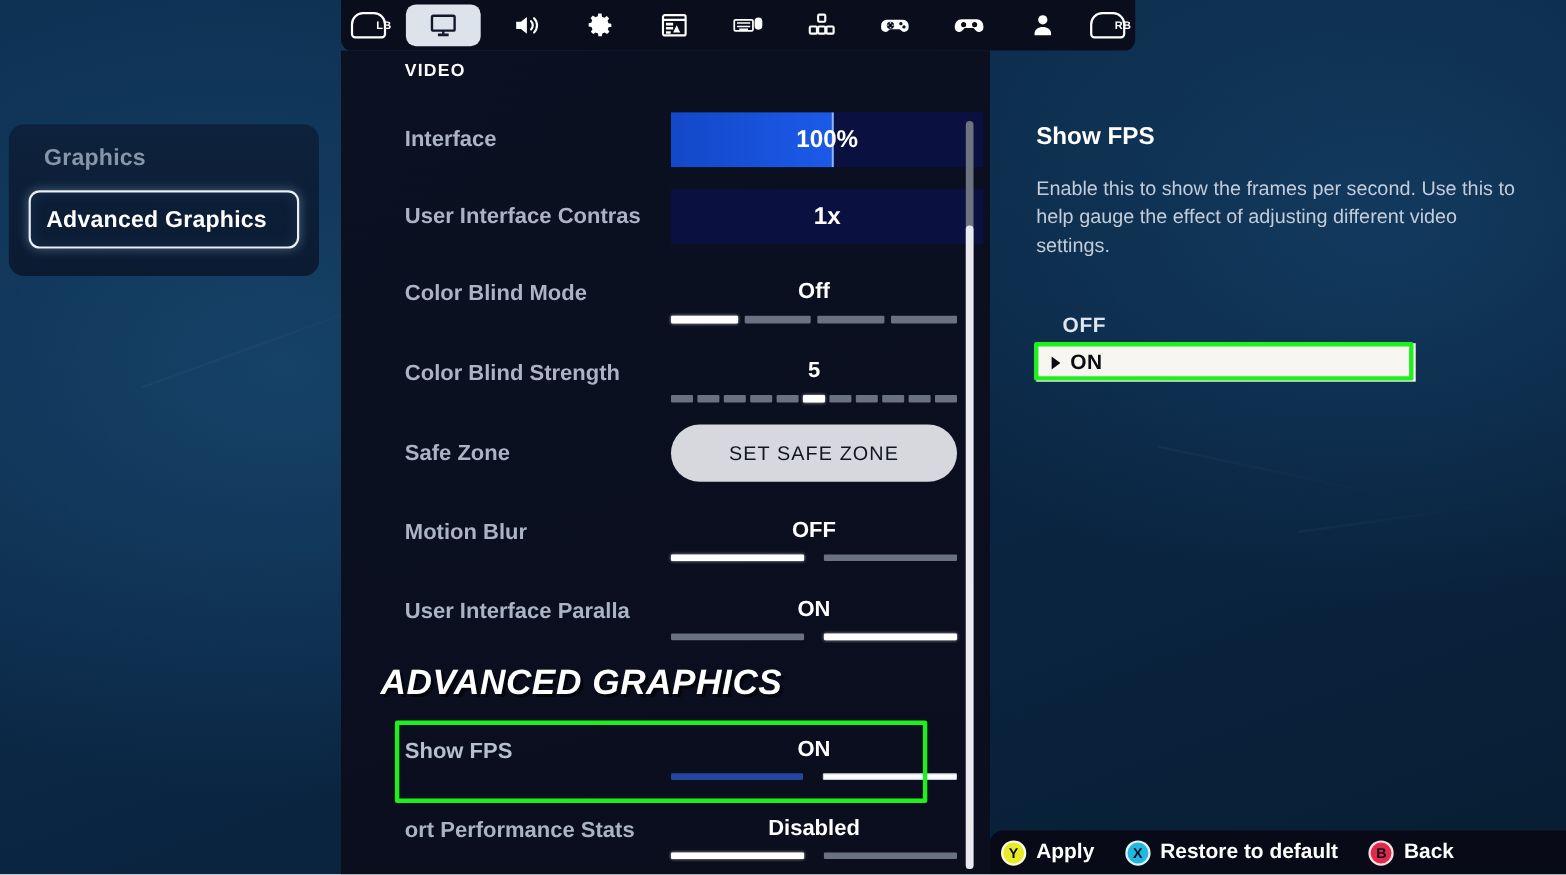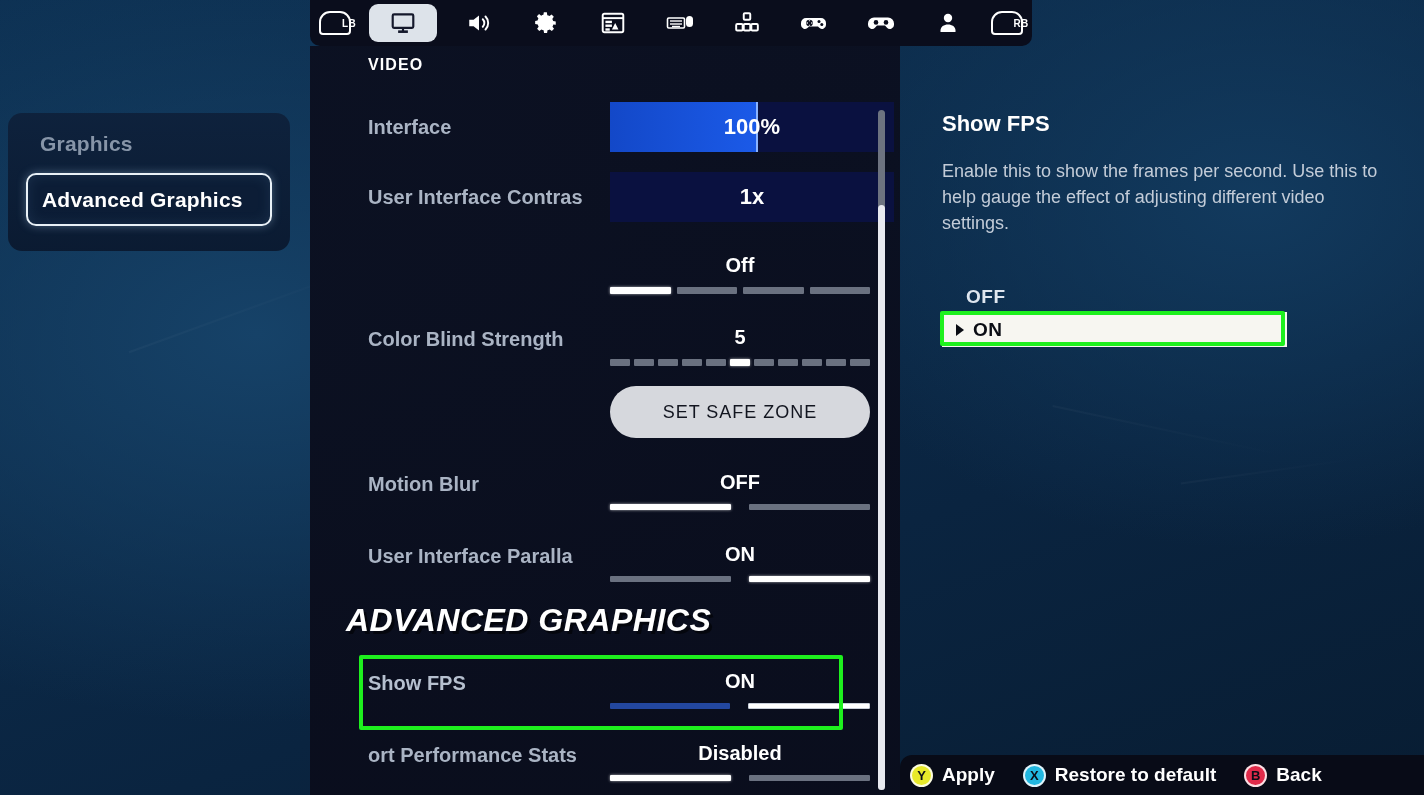--- a/index.html
+++ b/index.html
@@ -375,20 +375,21 @@
     </div>
 
     <div class="row" style="top:126px; height:50px;">
       <div class="row-label">User Interface Contras</div>
       <div class="barfield">
         <div class="val">1x</div>
       </div>
     </div>
 
     <div class="row" style="top:208px; height:40px;">
+      <div class="row-label" style="top:0; line-height:26px;">Color Blind Mode</div>
       <div class="optval" style="top:0;">Off</div>
       <div class="segments" style="top:33px;">
         <div class="seg on"></div>
         <div class="seg"></div>
         <div class="seg"></div>
         <div class="seg"></div>
       </div>
     </div>
 
     <div class="row" style="top:280px; height:40px;">
@@ -403,20 +404,21 @@
         <div class="seg on"></div>
         <div class="seg"></div>
         <div class="seg"></div>
         <div class="seg"></div>
         <div class="seg"></div>
         <div class="seg"></div>
       </div>
     </div>
 
     <div class="row" style="top:340px; height:52px;">
+      <div class="row-label">Safe Zone</div>
       <div class="btn-safe">
         <span>SET SAFE ZONE</span>
       </div>
     </div>
 
     <div class="row" style="top:425px; height:40px;">
       <div class="row-label" style="top:0; line-height:26px;">Motion Blur</div>
       <div class="optval" style="top:0;">OFF</div>
       <div class="segments two" style="top:33px;">
         <div class="seg on"></div>

